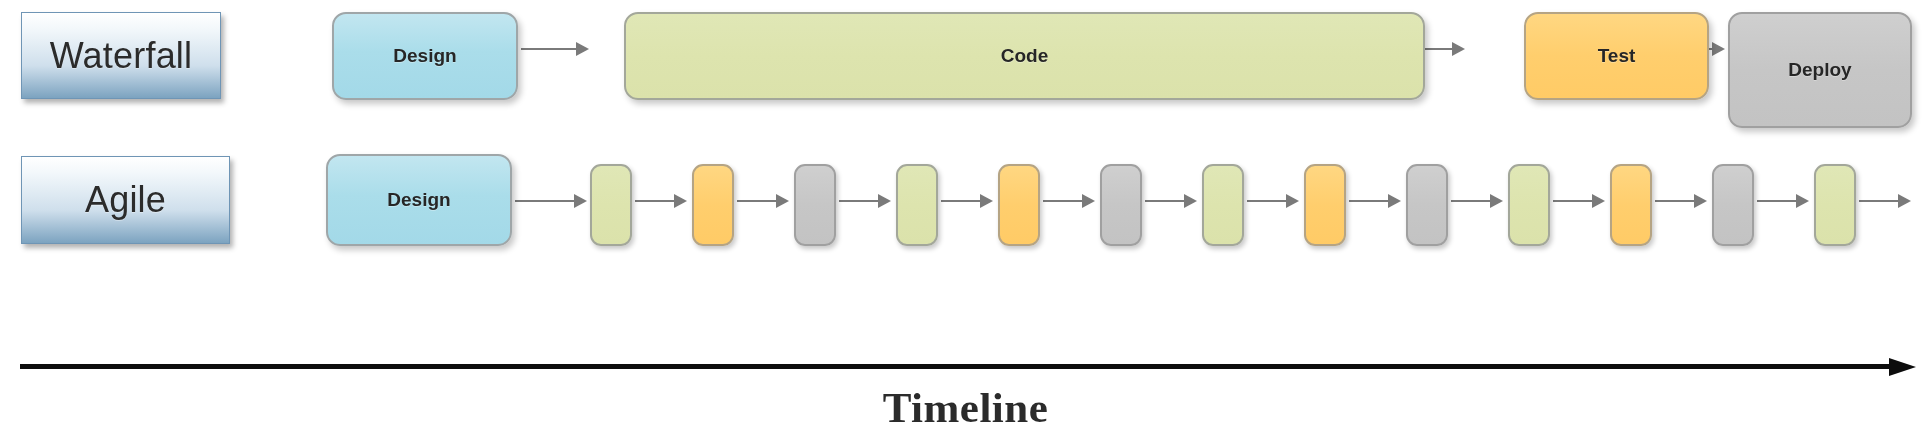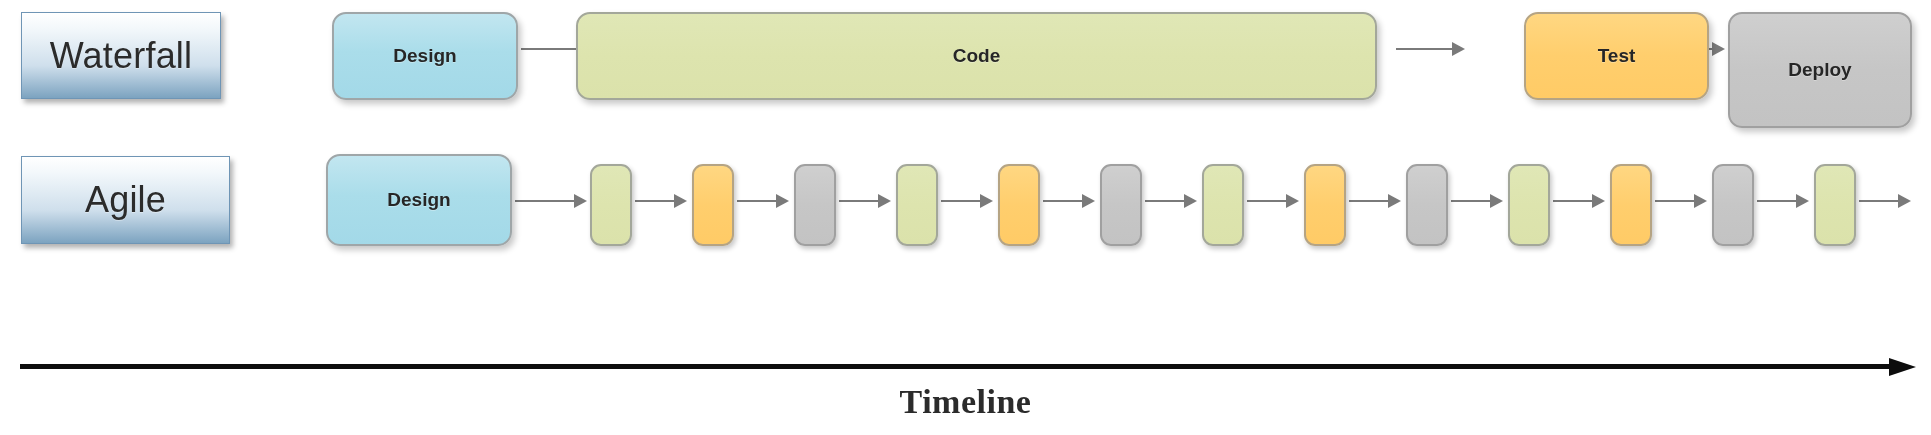--- a/index.html
+++ b/index.html
@@ -160,21 +160,21 @@
     border-left: 27px solid #0d0d0d;
   }
   #timeline-label {
     position: absolute;
     left: 0;
     top: 383px;
     width: 1931px;
     text-align: center;
     font-family: "Liberation Serif", serif;
     font-weight: bold;
-    font-size: 34px;
+    font-size: 43px;
     color: #2b2b2b;
     letter-spacing: 0.5px;
   }
   #timeline-label span { display: inline-block; }
 </style>
 </head>
 <body>
 
 <div id="diagram">
 
@@ -195,21 +195,21 @@
         <div class="shaft" style="width: 56px;"></div>
         <div class="head" style="left: 56px;"></div>
       </div>
       <div class="connector" style="left: 1656px; top: 42px; width: 69px;">
         <div class="shaft" style="width: 56px;"></div>
         <div class="head" style="left: 56px;"></div>
       </div>
       <div class="phase design" style="left: 332px; top: 12px; width: 186px; height: 88px;">
         <span>Design</span>
       </div>
-      <div class="phase code" style="left: 576px; top: 12px; width: 801px; height: 88px;">
+      <div class="phase code" style="left: 624px; top: 12px; width: 801px; height: 88px;">
         <span>Code</span>
       </div>
       <div class="phase test" style="left: 1524px; top: 12px; width: 185px; height: 88px;">
         <span>Test</span>
       </div>
       <div class="phase deploy" style="left: 1728px; top: 12px; width: 184px; height: 116px;">
         <span>Deploy</span>
       </div>
     </div>
   <div id="layer-agile">

